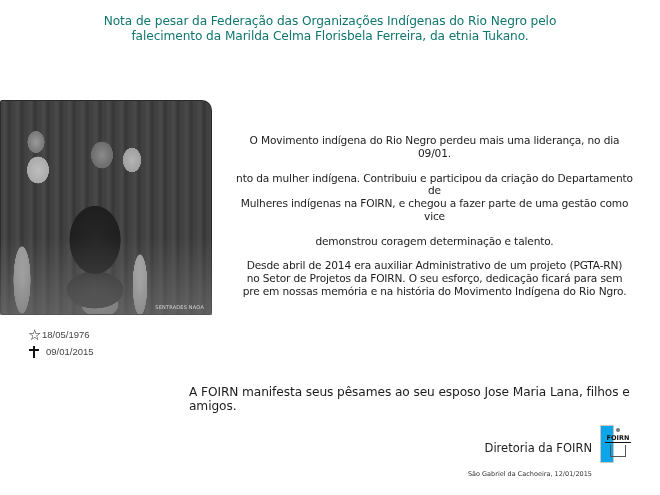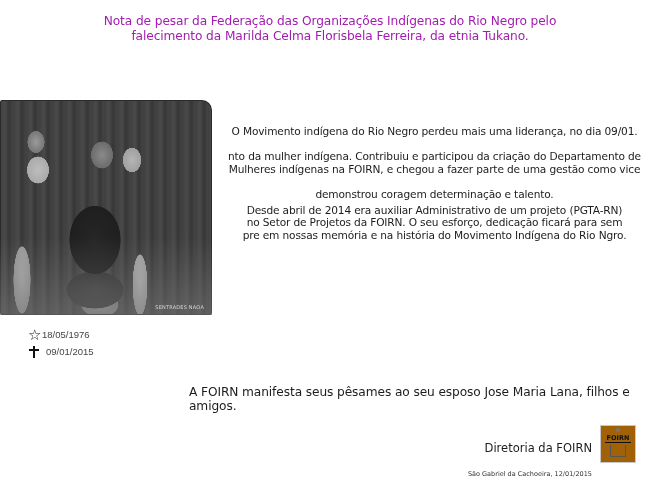--- a/index.html
+++ b/index.html
@@ -17,21 +17,21 @@
     }
     .title {
       position: absolute;
       left: 100px;
       top: 14px;
       width: 460px;
       text-align: center;
       font-size: 12.2px;
       line-height: 15px;
       letter-spacing: -0.1px;
-      color: #a21caf;
+      color: #0f766e;
     }
     .photo {
       position: absolute;
       left: 0;
       top: 100px;
       width: 212px;
       height: 215px;
       background:
         radial-gradient(ellipse 18px 22px at 102px 55px, #8a8a8a 0%, #6c6c6c 60%, transparent 62%),
         radial-gradient(ellipse 36px 48px at 95px 140px, #262626 0%, #1f1f1f 70%, transparent 72%),
@@ -69,21 +69,21 @@
       left: 222px;
       top: 122px;
       width: 425px;
       text-align: center;
       font-size: 10.6px;
       line-height: 12.6px;
       letter-spacing: -0.15px;
       color: #1c1c1c;
     }
     .body-text p {
-      margin: 3px;
+      margin: 12px;
     }
     .body-text p.second {
       margin-top: 1px;
     }
     .dates {
       position: absolute;
       left: 28px;
       top: 326px;
       font-family: "Liberation Sans", sans-serif;
       font-size: 9.5px;
@@ -144,23 +144,23 @@
     .sig-place {
       font-size: 6.5px;
       color: #333;
       margin-top: 15px;
       line-height: 8px;
     }
     .logo {
       position: absolute;
       left: 600px;
       top: 425px;
-      width: 36px;
+      width: 14px;
       height: 38px;
-      background: #a16207;
+      background: #0ea5e9;
       border: 1px solid #c8c8c8;
       box-sizing: border-box;
     }
     .logo-text {
       position: absolute;
       left: 4px;
       top: 8px;
       width: 26px;
       text-align: center;
       font-size: 6.5px;

